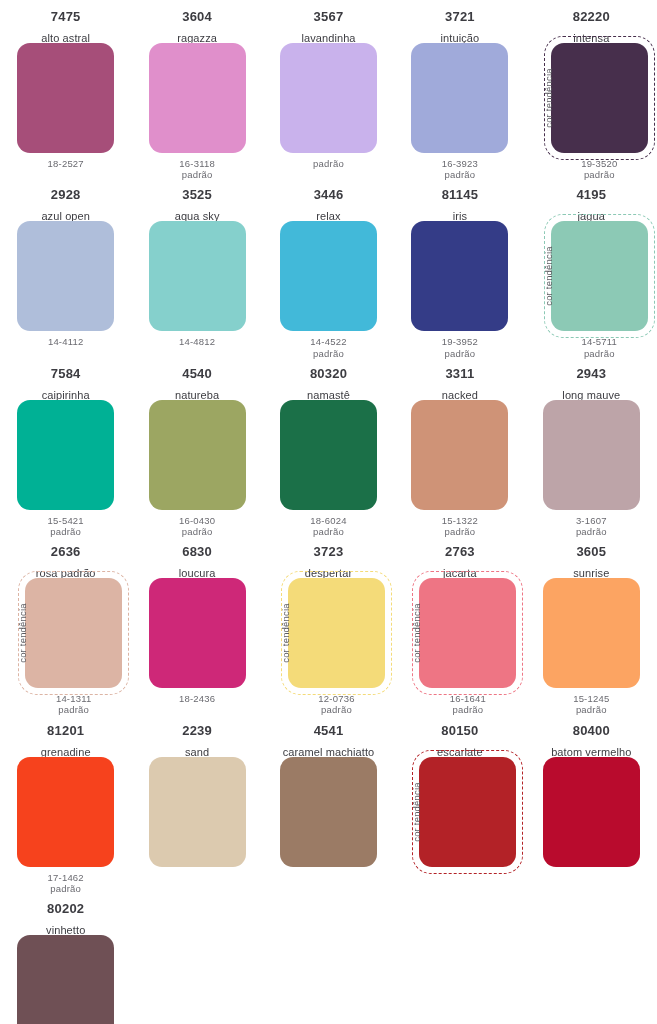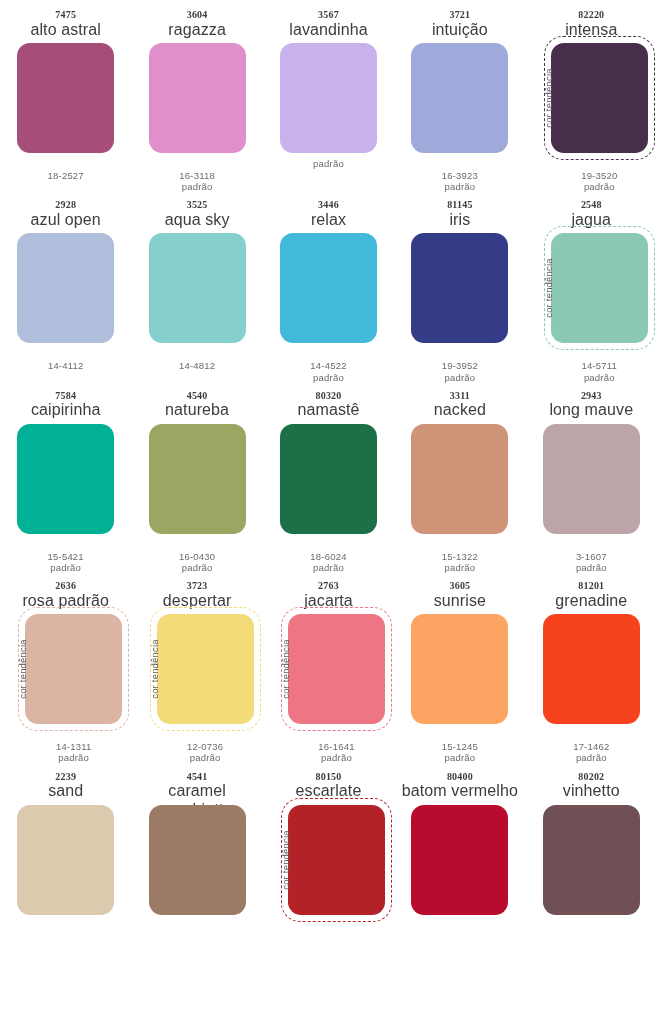--- a/index.html
+++ b/index.html
@@ -28,31 +28,31 @@
     padding-top: 7px;
   }
   .swatch-head {
     text-align: center;
     line-height: 1.16;
     color: #3c3c41;
     margin-bottom: 4px;
     height: 30px;
   }
   .swatch-code {
-    font-size: 10px;
+    font-size: 13px;
     font-weight: bold;
     letter-spacing: 0.2px;
     display: block;
-    font-family: Liberation Serif, serif;
   }
   .swatch-name {
-    font-size: 16px;
+    font-size: 11px;
     font-weight: normal;
     letter-spacing: 0.1px;
     display: block;
+    margin-top: 8px;
   }
   .swatch-body {
     position: relative;
     width: 97px;
     height: 110px;
     display: flex;
     align-items: center;
     justify-content: center;
   }
   .swatch-box {
@@ -89,21 +89,21 @@
   }
   .swatch-foot {
     margin-top: 5px;
     text-align: center;
     line-height: 1.18;
     color: #6a6a70;
     font-size: 9.5px;
     letter-spacing: 0.2px;
   }
   .swatch-cell.trend .swatch-foot { margin-left: 16px; }
-  .pantone { display: block; margin-top: 12px; }
+  .pantone { display: block; }
   .standard { display: block; }
 </style>
 </head>
 <body>
 
 <div id="palette-grid">
     <div class="swatch-cell">
       <div class="swatch-head">
         <span class="swatch-code">7475</span>
         <span class="swatch-name">alto astral</span>
@@ -213,21 +213,21 @@
       <div class="swatch-body">
         <div class="swatch-box" style="background: rgb(52, 60, 135);"></div>
       </div>
       <div class="swatch-foot">
         <span class="pantone">19-3952</span>
         <span class="standard">padrão</span>
       </div>
     </div>
     <div class="swatch-cell trend">
       <div class="swatch-head">
-        <span class="swatch-code">2548</span>
+        <span class="swatch-code">4195</span>
         <span class="swatch-name">jagua</span>
       </div>
       <div class="swatch-body">
         <div class="swatch-box" style="background: rgb(140, 201, 181);"></div>
         <div class="trend-outline" style="color: rgb(140, 201, 181);"></div>
         <div class="trend-label">cor tendência</div>
       </div>
       <div class="swatch-foot">
         <span class="pantone">14-5711</span>
         <span class="standard">padrão</span>
@@ -304,20 +304,32 @@
         <span class="swatch-name">rosa padrão</span>
       </div>
       <div class="swatch-body">
         <div class="swatch-box" style="background: rgb(220, 180, 164);"></div>
         <div class="trend-outline" style="color: rgb(220, 180, 164);"></div>
         <div class="trend-label">cor tendência</div>
       </div>
       <div class="swatch-foot">
         <span class="pantone">14-1311</span>
         <span class="standard">padrão</span>
+      </div>
+    </div>
+    <div class="swatch-cell">
+      <div class="swatch-head">
+        <span class="swatch-code">6830</span>
+        <span class="swatch-name">loucura</span>
+      </div>
+      <div class="swatch-body">
+        <div class="swatch-box" style="background: rgb(206, 40, 120);"></div>
+      </div>
+      <div class="swatch-foot">
+        <span class="pantone">18-2436</span>
       </div>
     </div>
     <div class="swatch-cell trend">
       <div class="swatch-head">
         <span class="swatch-code">3723</span>
         <span class="swatch-name">despertar</span>
       </div>
       <div class="swatch-body">
         <div class="swatch-box" style="background: rgb(244, 219, 121);"></div>
         <div class="trend-outline" style="color: rgb(244, 219, 121);"></div>

